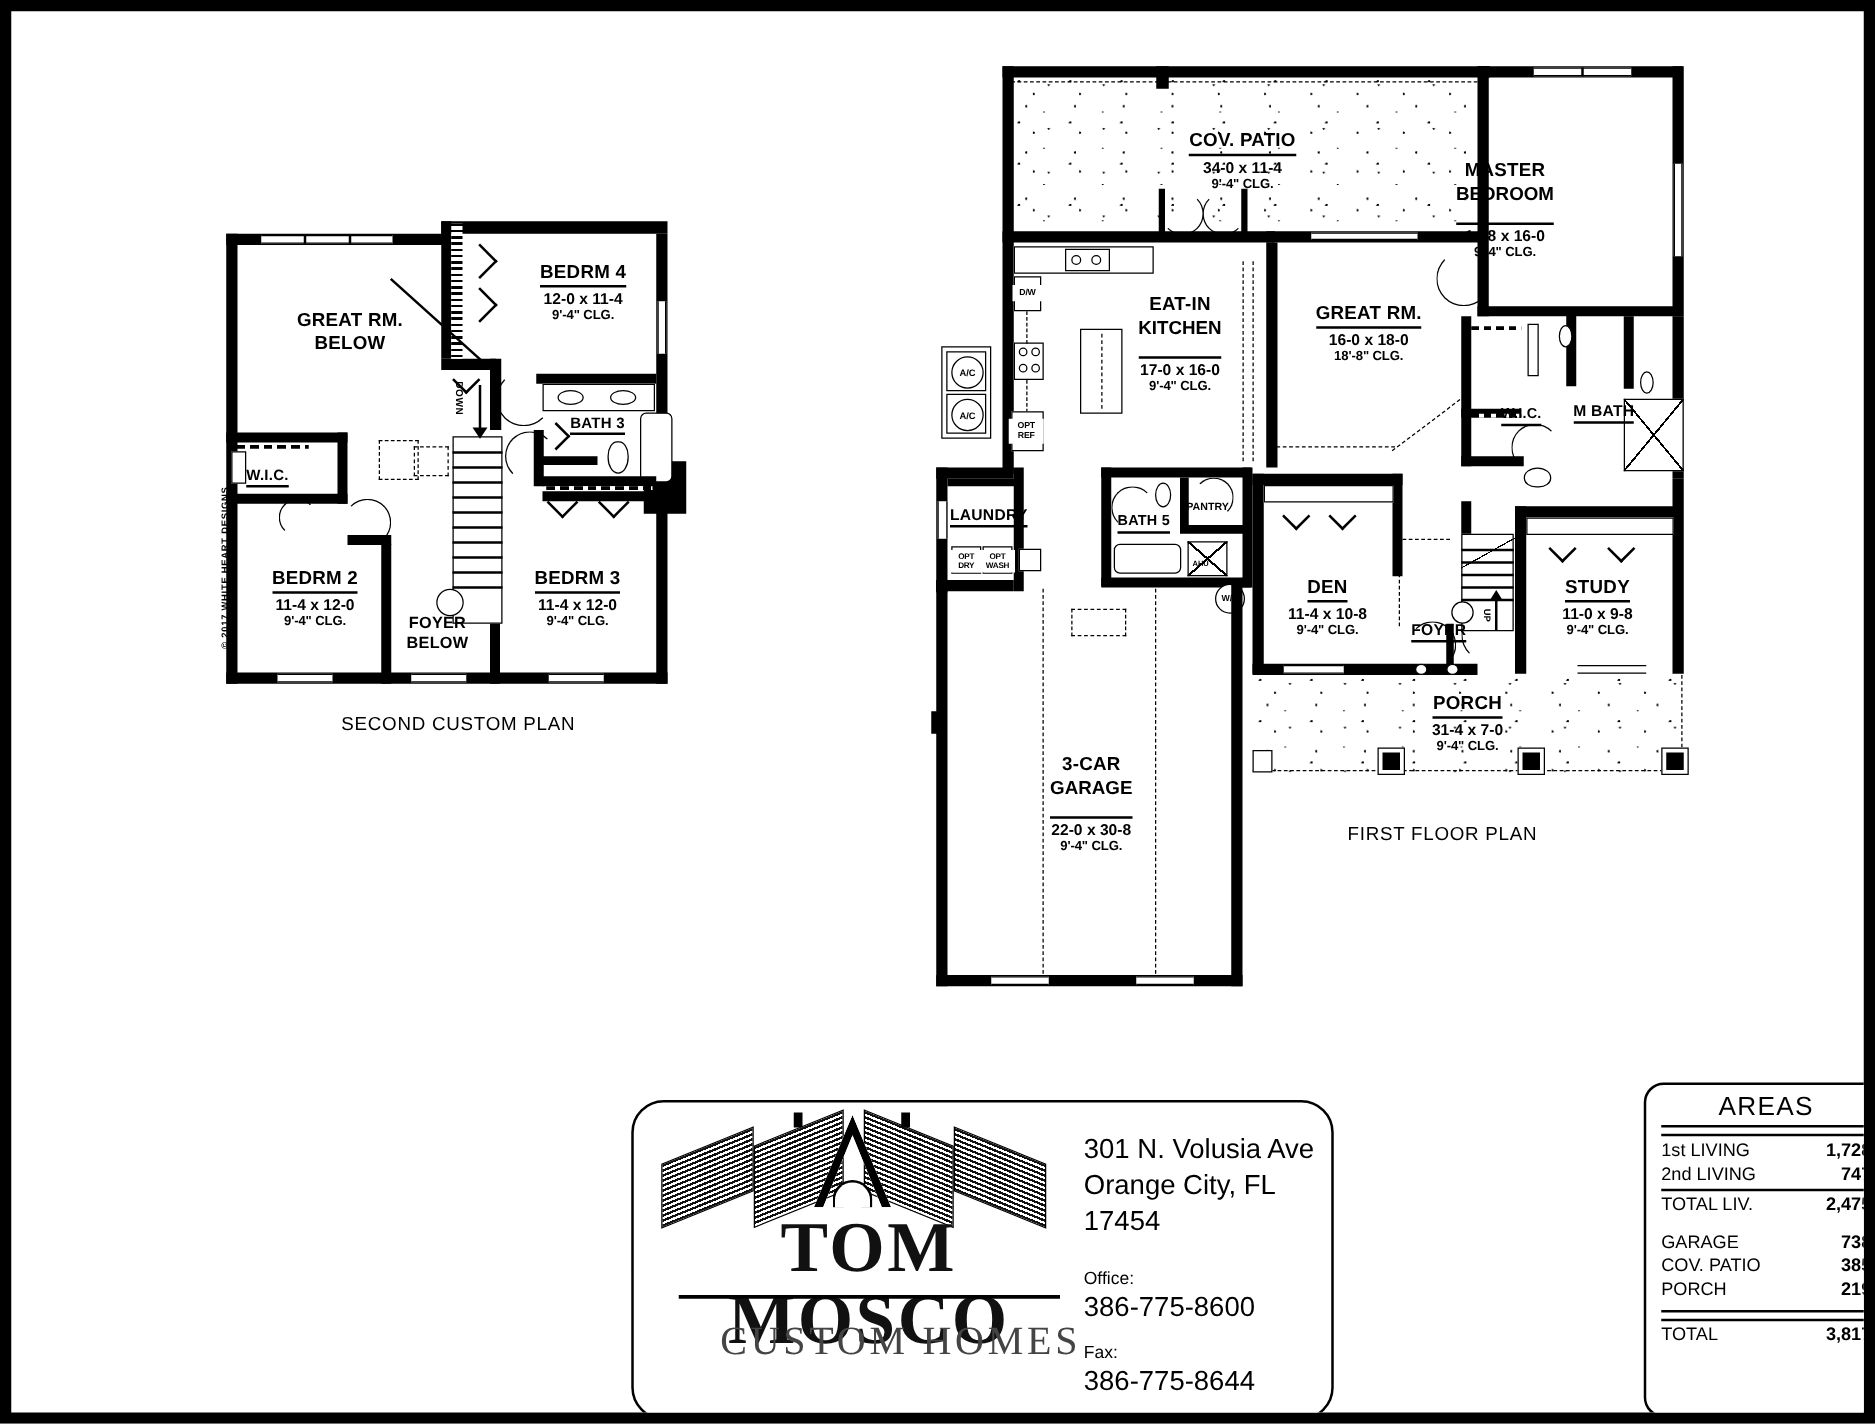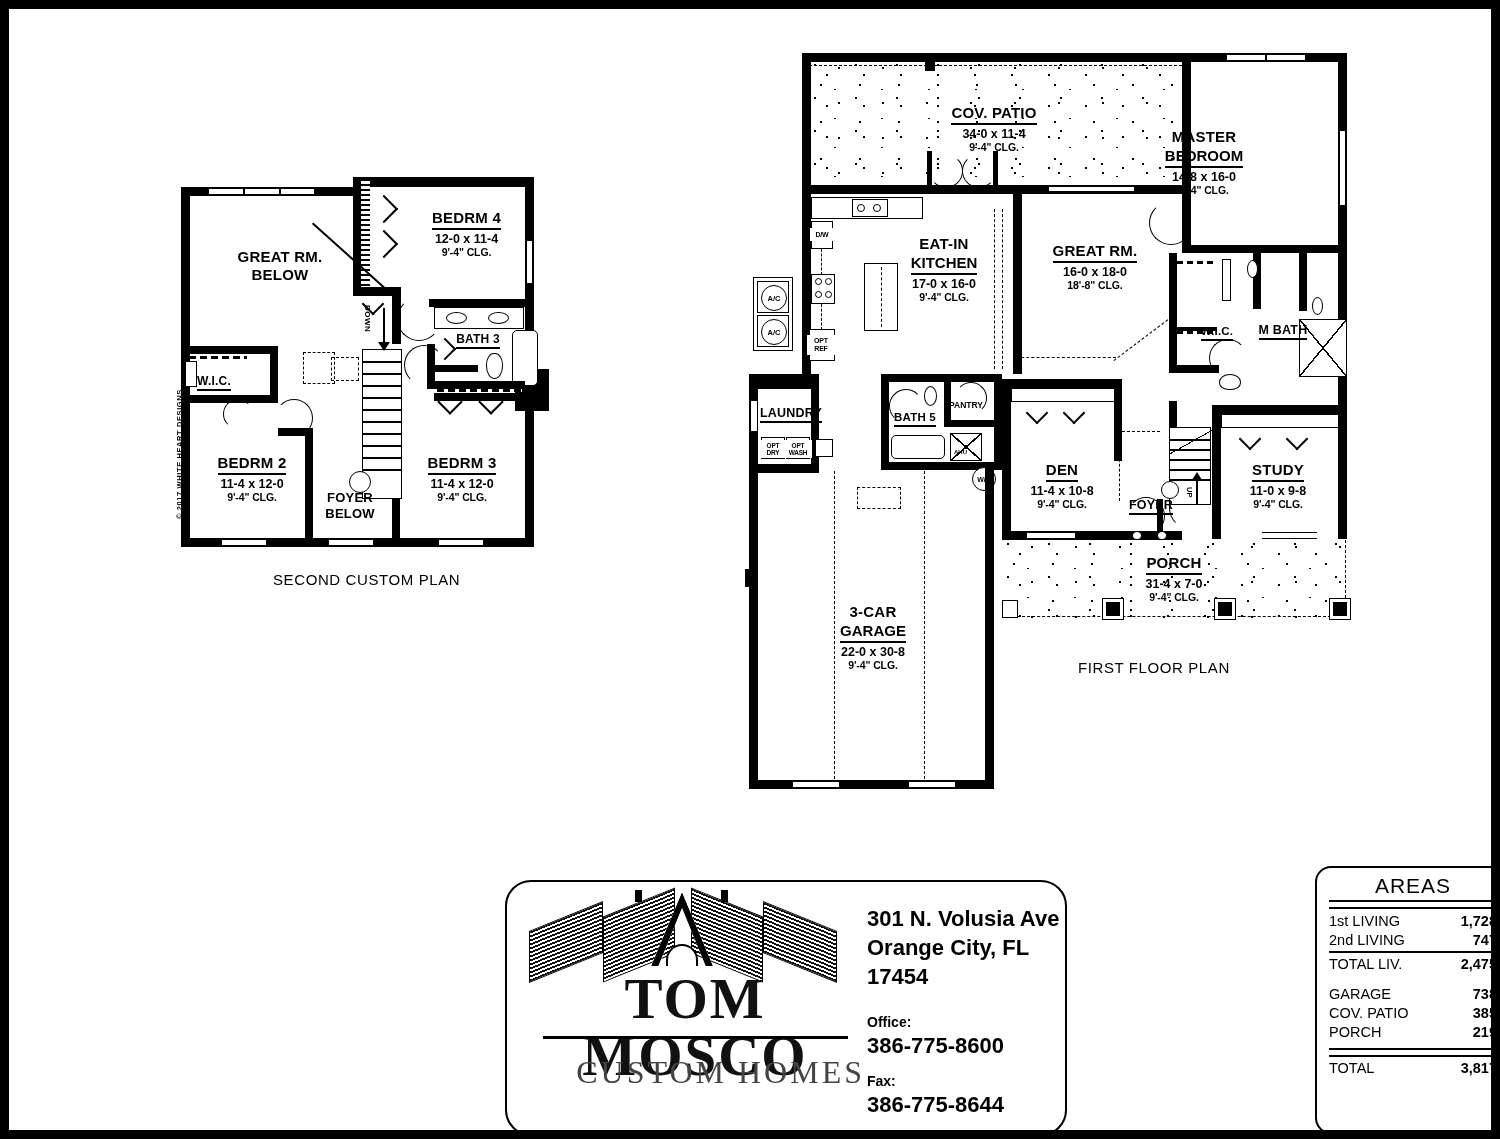--- a/index.html
+++ b/index.html
@@ -50,21 +50,21 @@
   }
   .lbl .nm {
     font-weight: bold;
     font-size: 15px;
     letter-spacing: 0.2px;
     display: inline-block;
     border-bottom: 2px solid #000;
     padding-bottom: 1px;
   }
   .lbl .nm.two { display: block; border-bottom: none; }
-  .lbl .nmwrap { display: inline-block; border-bottom: 2px solid #000; padding-bottom: 1px; }
+  .lbl .nmwrap { display: inline-block; border-bottom: 2px solid #000; padding-bottom: 13px; }
   .lbl .dim {
     font-weight: bold;
     font-size: 12.5px;
     margin-top: 2px;
   }
   .lbl .clg {
     font-weight: bold;
     font-size: 10.5px;
     margin-top: 1px;
     letter-spacing: -0.1px;
@@ -182,21 +182,21 @@
     text-align: center;
     font-family: "Liberation Sans", sans-serif;
     font-weight: bold;
     font-size: 19px;
     letter-spacing: 0.5px;
     color: #111;
   }
   .addr {
     position: absolute;
     font-family: "Liberation Sans", sans-serif;
-    font-weight: bold;
+    font-weight: normal;
     font-size: 22px;
     color: #000;
     line-height: 1.32;
     white-space: nowrap;
   }
   .addr.smallcap { font-size: 14px; }
 
   
   #areas-card {
     position: absolute;

